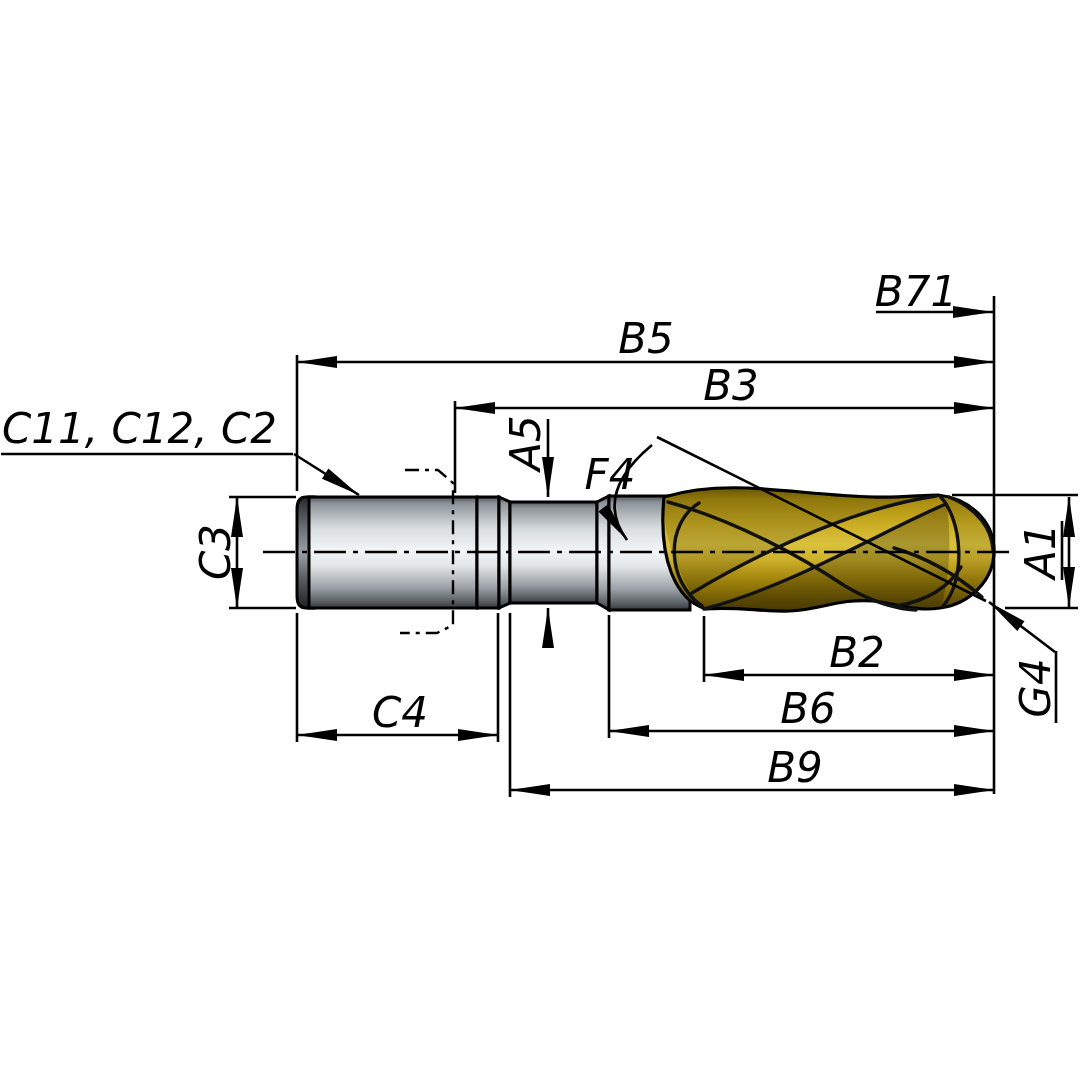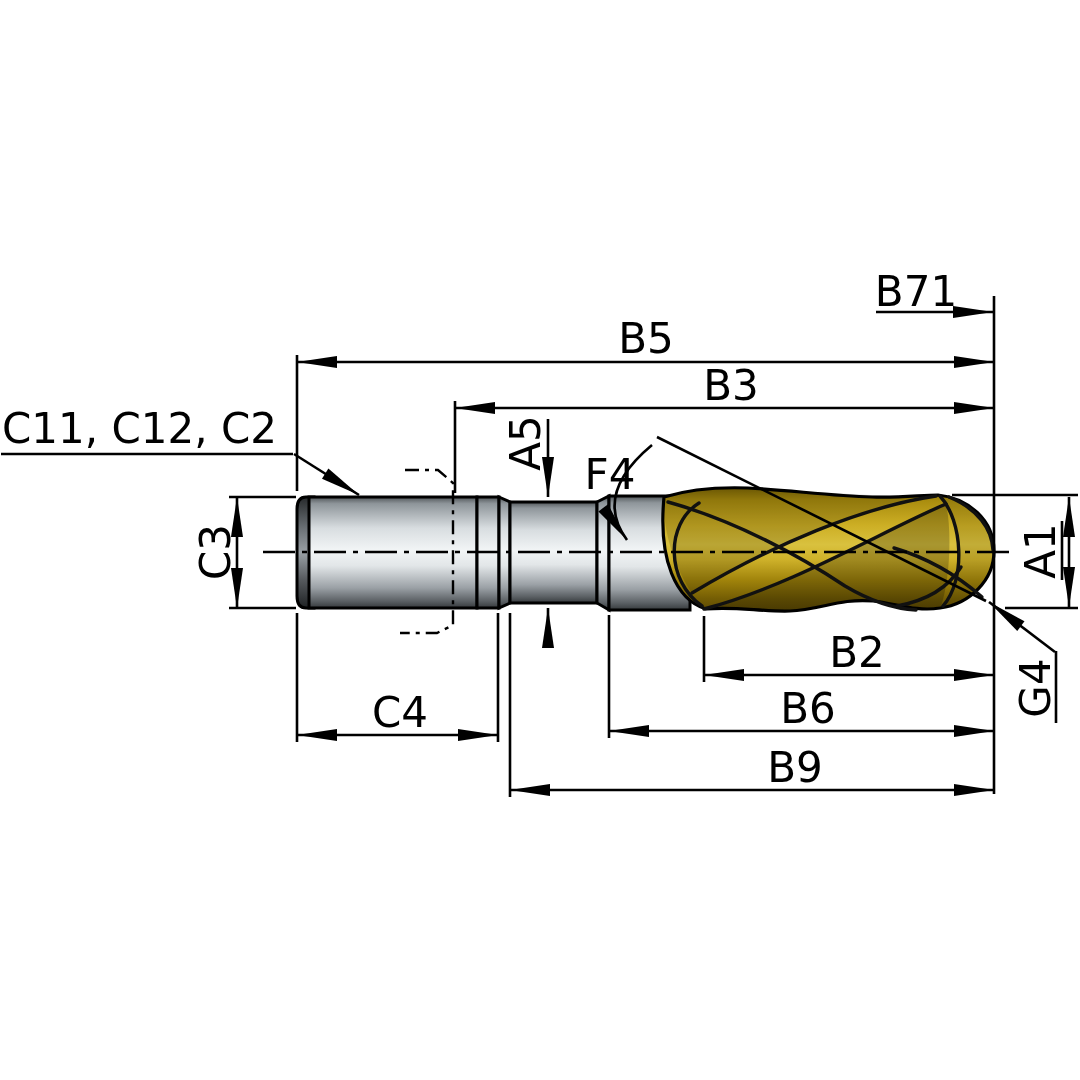--- a/index.html
+++ b/index.html
@@ -1,16 +1,16 @@
 <!DOCTYPE html>
 <html><head>
 <meta charset="utf-8">
 <style>
   html,body{margin:0;padding:0;background:#ffffff;}
-  .canvas{position:relative;width:1080px;height:1080px;background:#ffffff;overflow:hidden;}
+  .canvas{position:relative;width:1080px;height:1080px;background:#ffffff;overflow:hidden;font-style:italic;}
   svg{display:block;}
   .lbl{font-family:"DejaVu Sans","Liberation Sans",sans-serif;font-size:42px;fill:#000000;}
   .dim{stroke:#000000;stroke-width:2.6;fill:none;}
   .thin{stroke:#000000;stroke-width:2.4;fill:none;}
   .edge{stroke:#000000;stroke-width:3;}
   .flute{stroke:#111111;stroke-width:3.4;fill:none;stroke-linecap:round;}
 </style>
 </head>
 <body>
 

